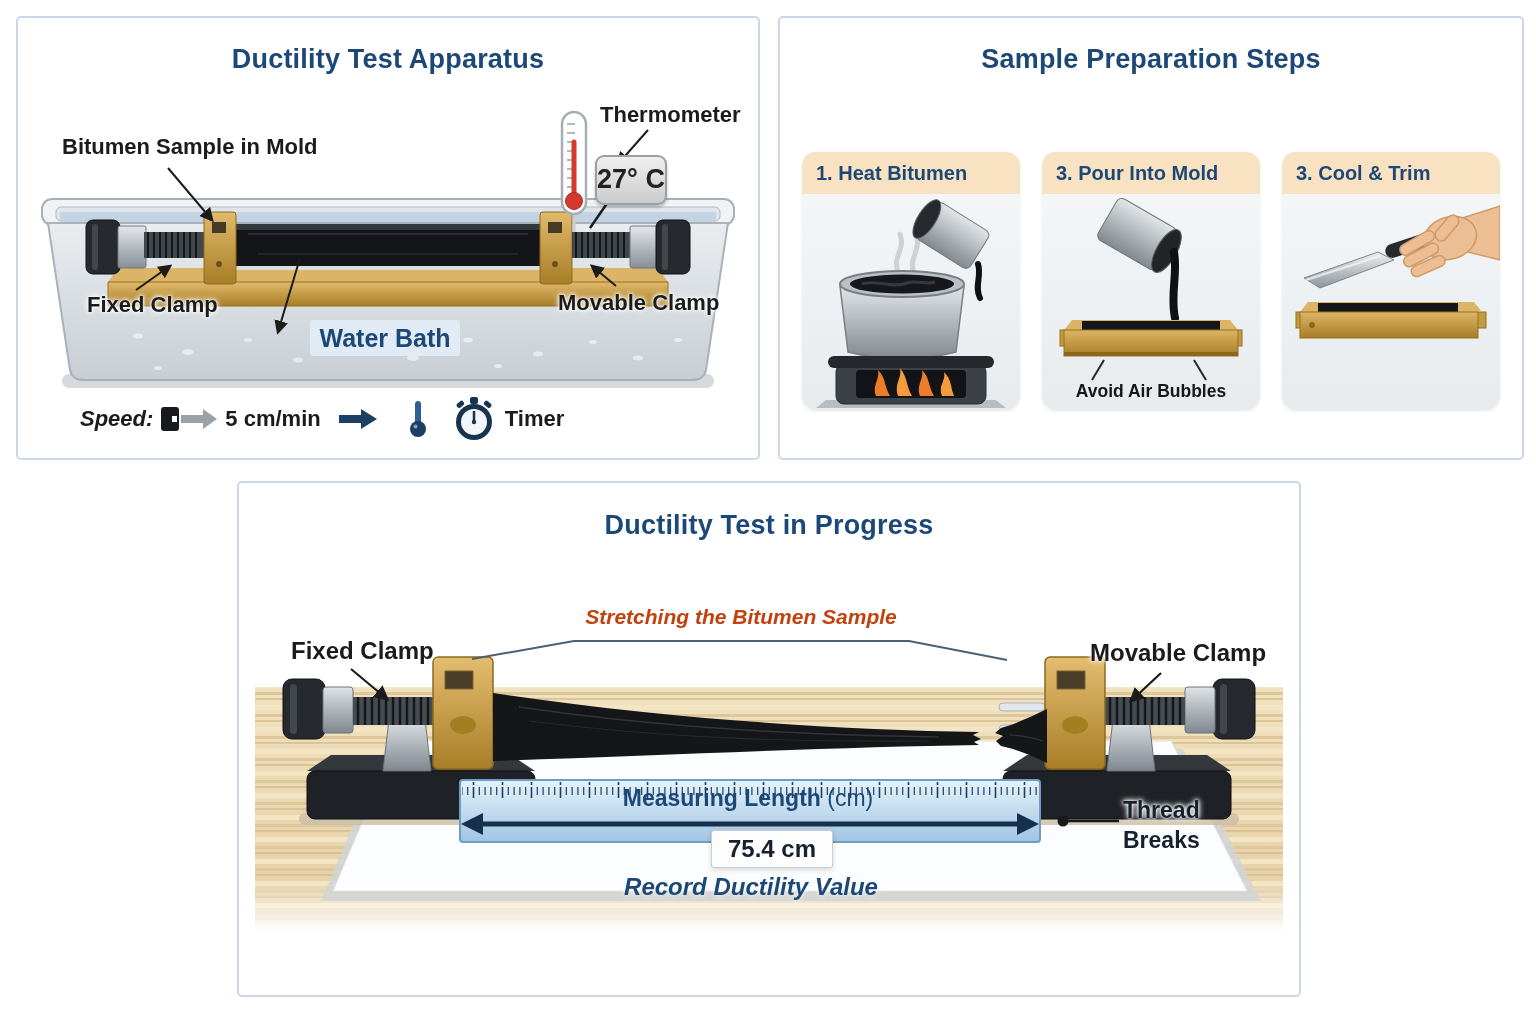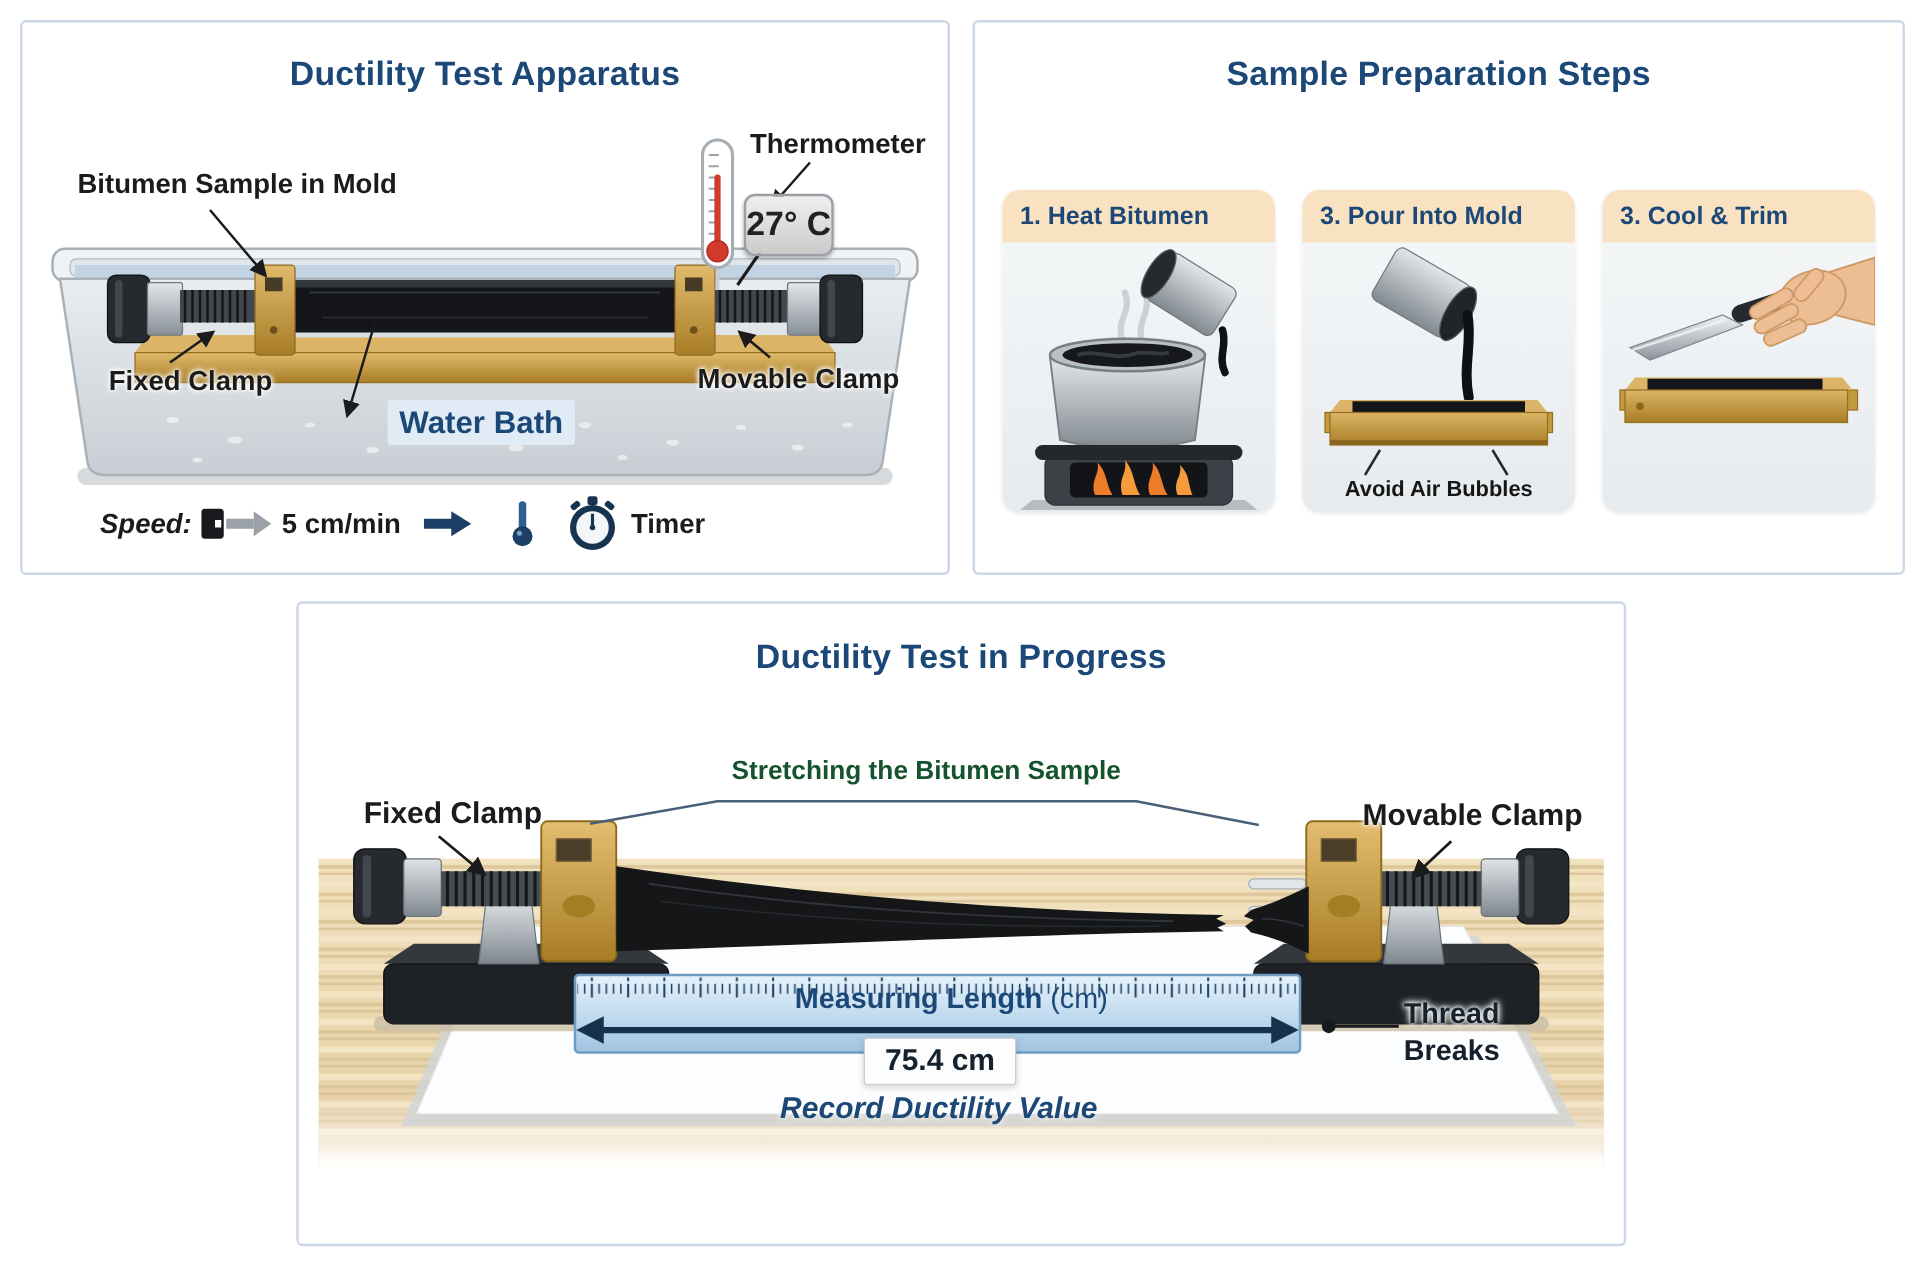--- a/index.html
+++ b/index.html
@@ -31,33 +31,33 @@
   .cards{position:absolute;left:22px;right:22px;top:94px;display:flex;gap:22px;}
   .card{flex:1;height:258px;border-radius:14px;background:linear-gradient(#f6f8f9,#e7ebee);
     box-shadow:0 1px 3px rgba(60,70,90,.12);margin-top:40px;}
   .card-h{height:42px;border-radius:14px 14px 0 0;background:var(--card-header-peach);
     color:var(--title-navy);font-size:20px;font-weight:bold;line-height:42px;padding-left:14px;
     white-space:nowrap;overflow:hidden;}
   .card-b{position:relative;height:216px;}
   .card-b svg{position:absolute;inset:0;}
   .note{position:absolute;left:0;right:0;bottom:8px;text-align:center;font-size:17.5px;
     font-weight:700;color:#161616;}
-  .measuring{position:absolute;left:232px;width:580px;top:302px;text-align:center;
+  .measuring{position:absolute;left:219px;width:580px;top:302px;text-align:center;
     color:var(--title-navy);font-size:23px;white-space:nowrap;}
   .measuring .b{font-weight:bold;}
   .measuring .u{font-weight:normal;}
-  .reading-box{position:absolute;left:452px;top:347px;width:120px;height:36px;background:#fdfdfd;
+  .reading-box{position:absolute;left:472px;top:347px;width:120px;height:36px;background:#fdfdfd;
     border:1.5px solid #c9ccd0;border-radius:3px;box-shadow:0 2px 5px rgba(0,0,0,.15);
     font-size:24px;font-weight:bold;color:var(--reading-ink);text-align:center;line-height:36px;}
   .record{position:absolute;left:332px;width:360px;top:390px;text-align:center;font-style:italic;
     font-weight:bold;font-size:24px;color:var(--title-navy);text-shadow:0 0 6px #fff;}
   .thread{position:absolute;left:884px;top:312px;width:82px;font-size:23px;font-weight:600;
     color:var(--reading-ink);line-height:30px;text-shadow:0 0 7px #fff,0 0 5px #fff,0 0 3px #fff;}
-  .stretch-lbl{position:absolute;left:332px;width:340px;top:122px;text-align:center;
-    font-weight:600;font-size:21px;color:#14532d;white-space:nowrap;}
+  .stretch-lbl{position:absolute;left:332px;width:340px;top:122px;text-align:center;font-style:italic;
+    font-weight:600;font-size:21px;color:#c2410c;white-space:nowrap;}
 </style>
 </head>
 <body>
 
 <div class="stage">
 
   <section class="panel panel-a">
     <svg class="illus" viewBox="0 0 740 440">
       <defs>
         <linearGradient id="a-tub" x1="0" y1="0" x2="0" y2="1">

